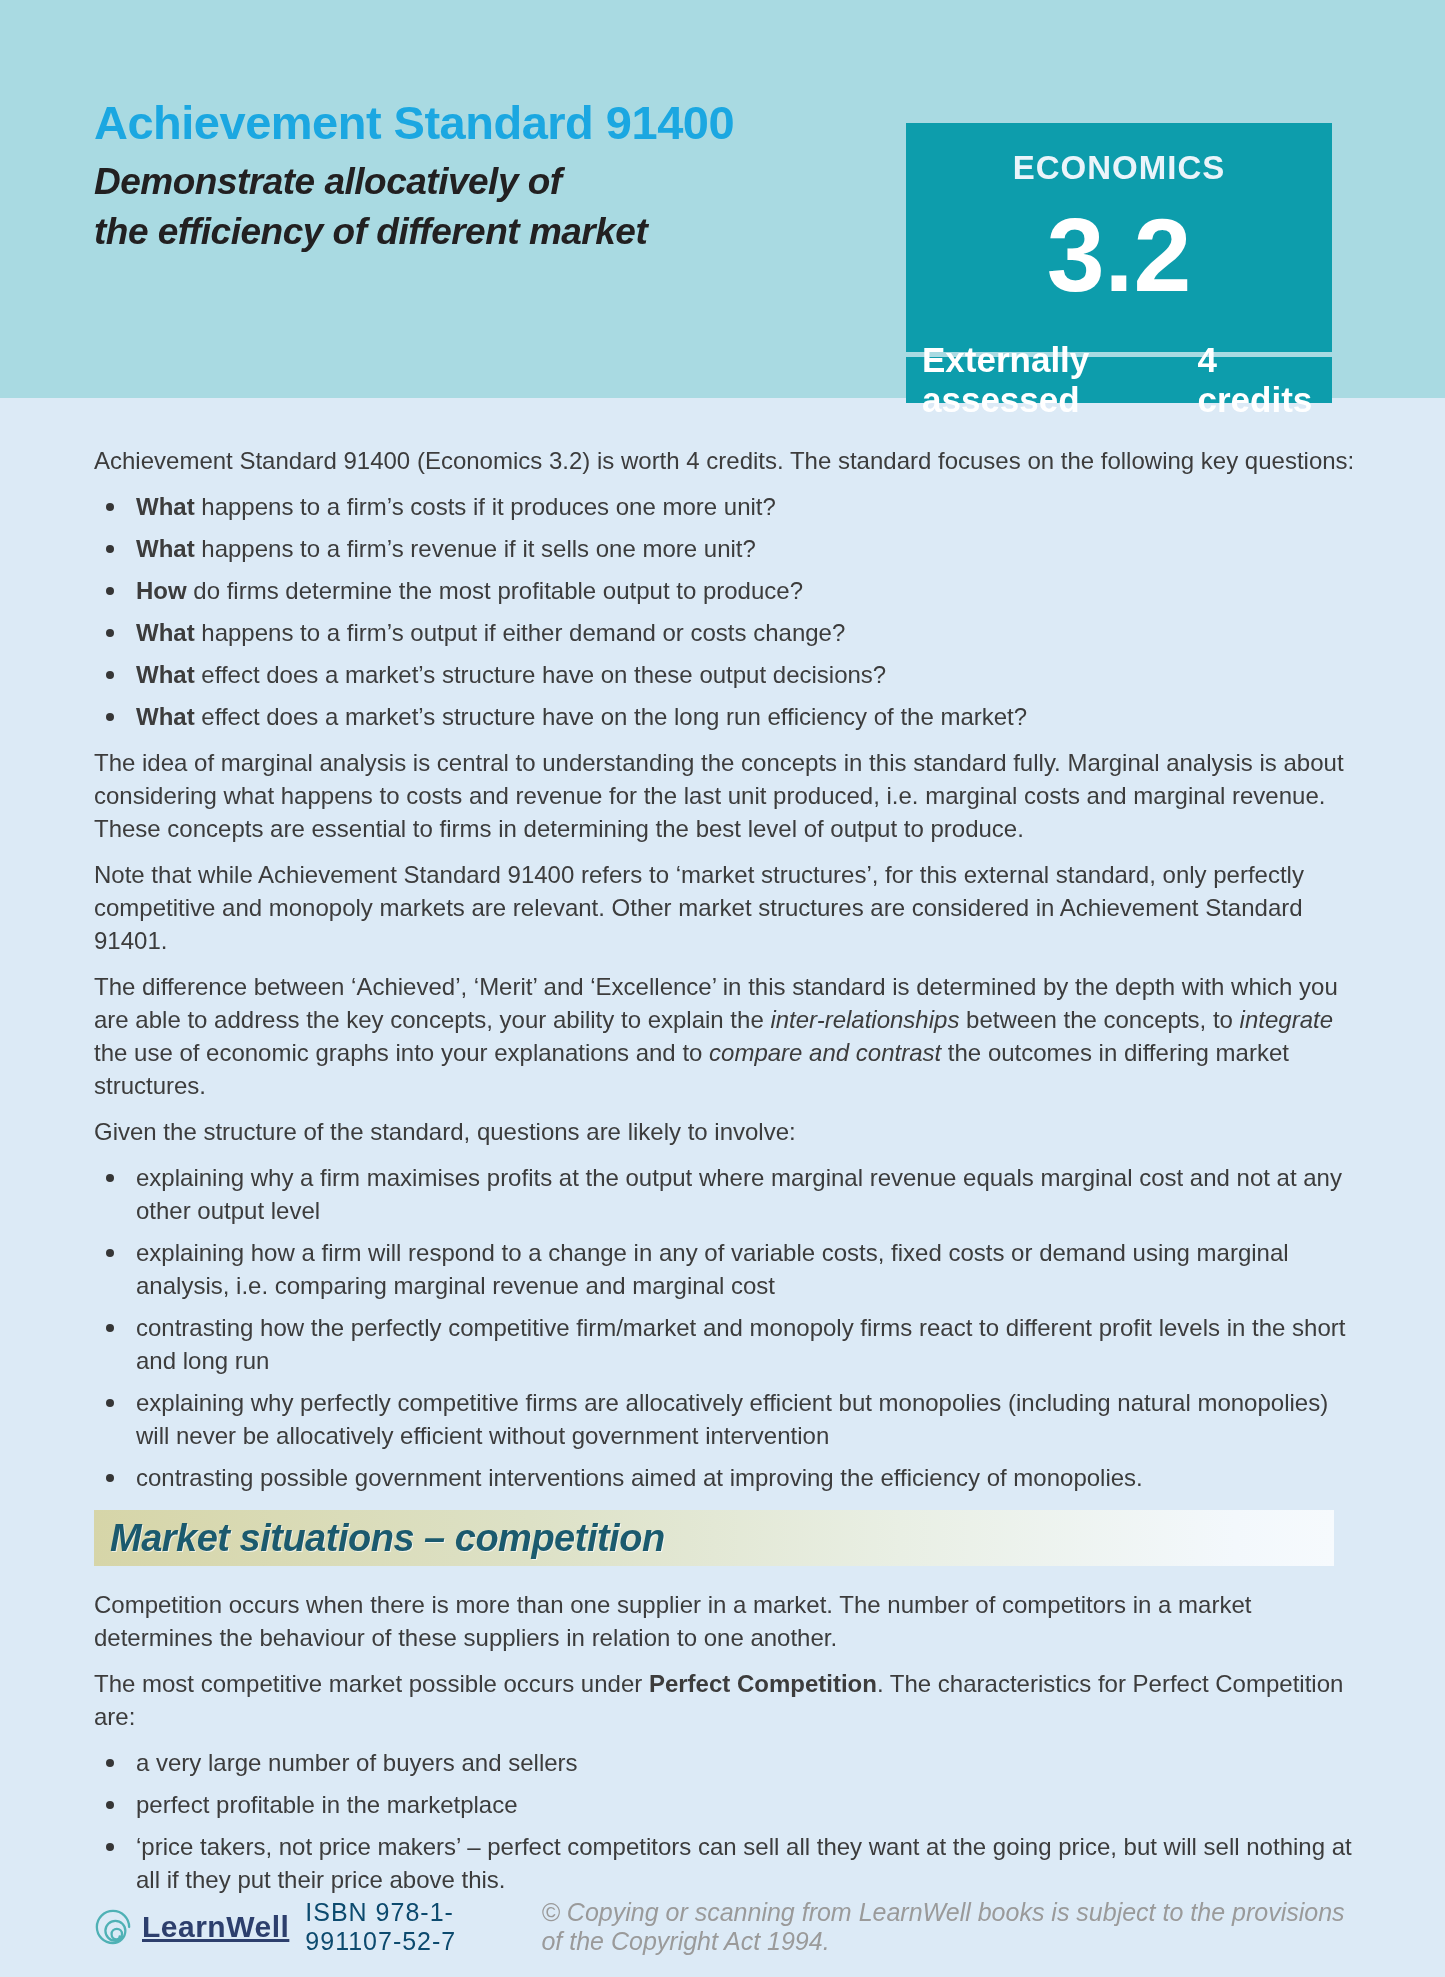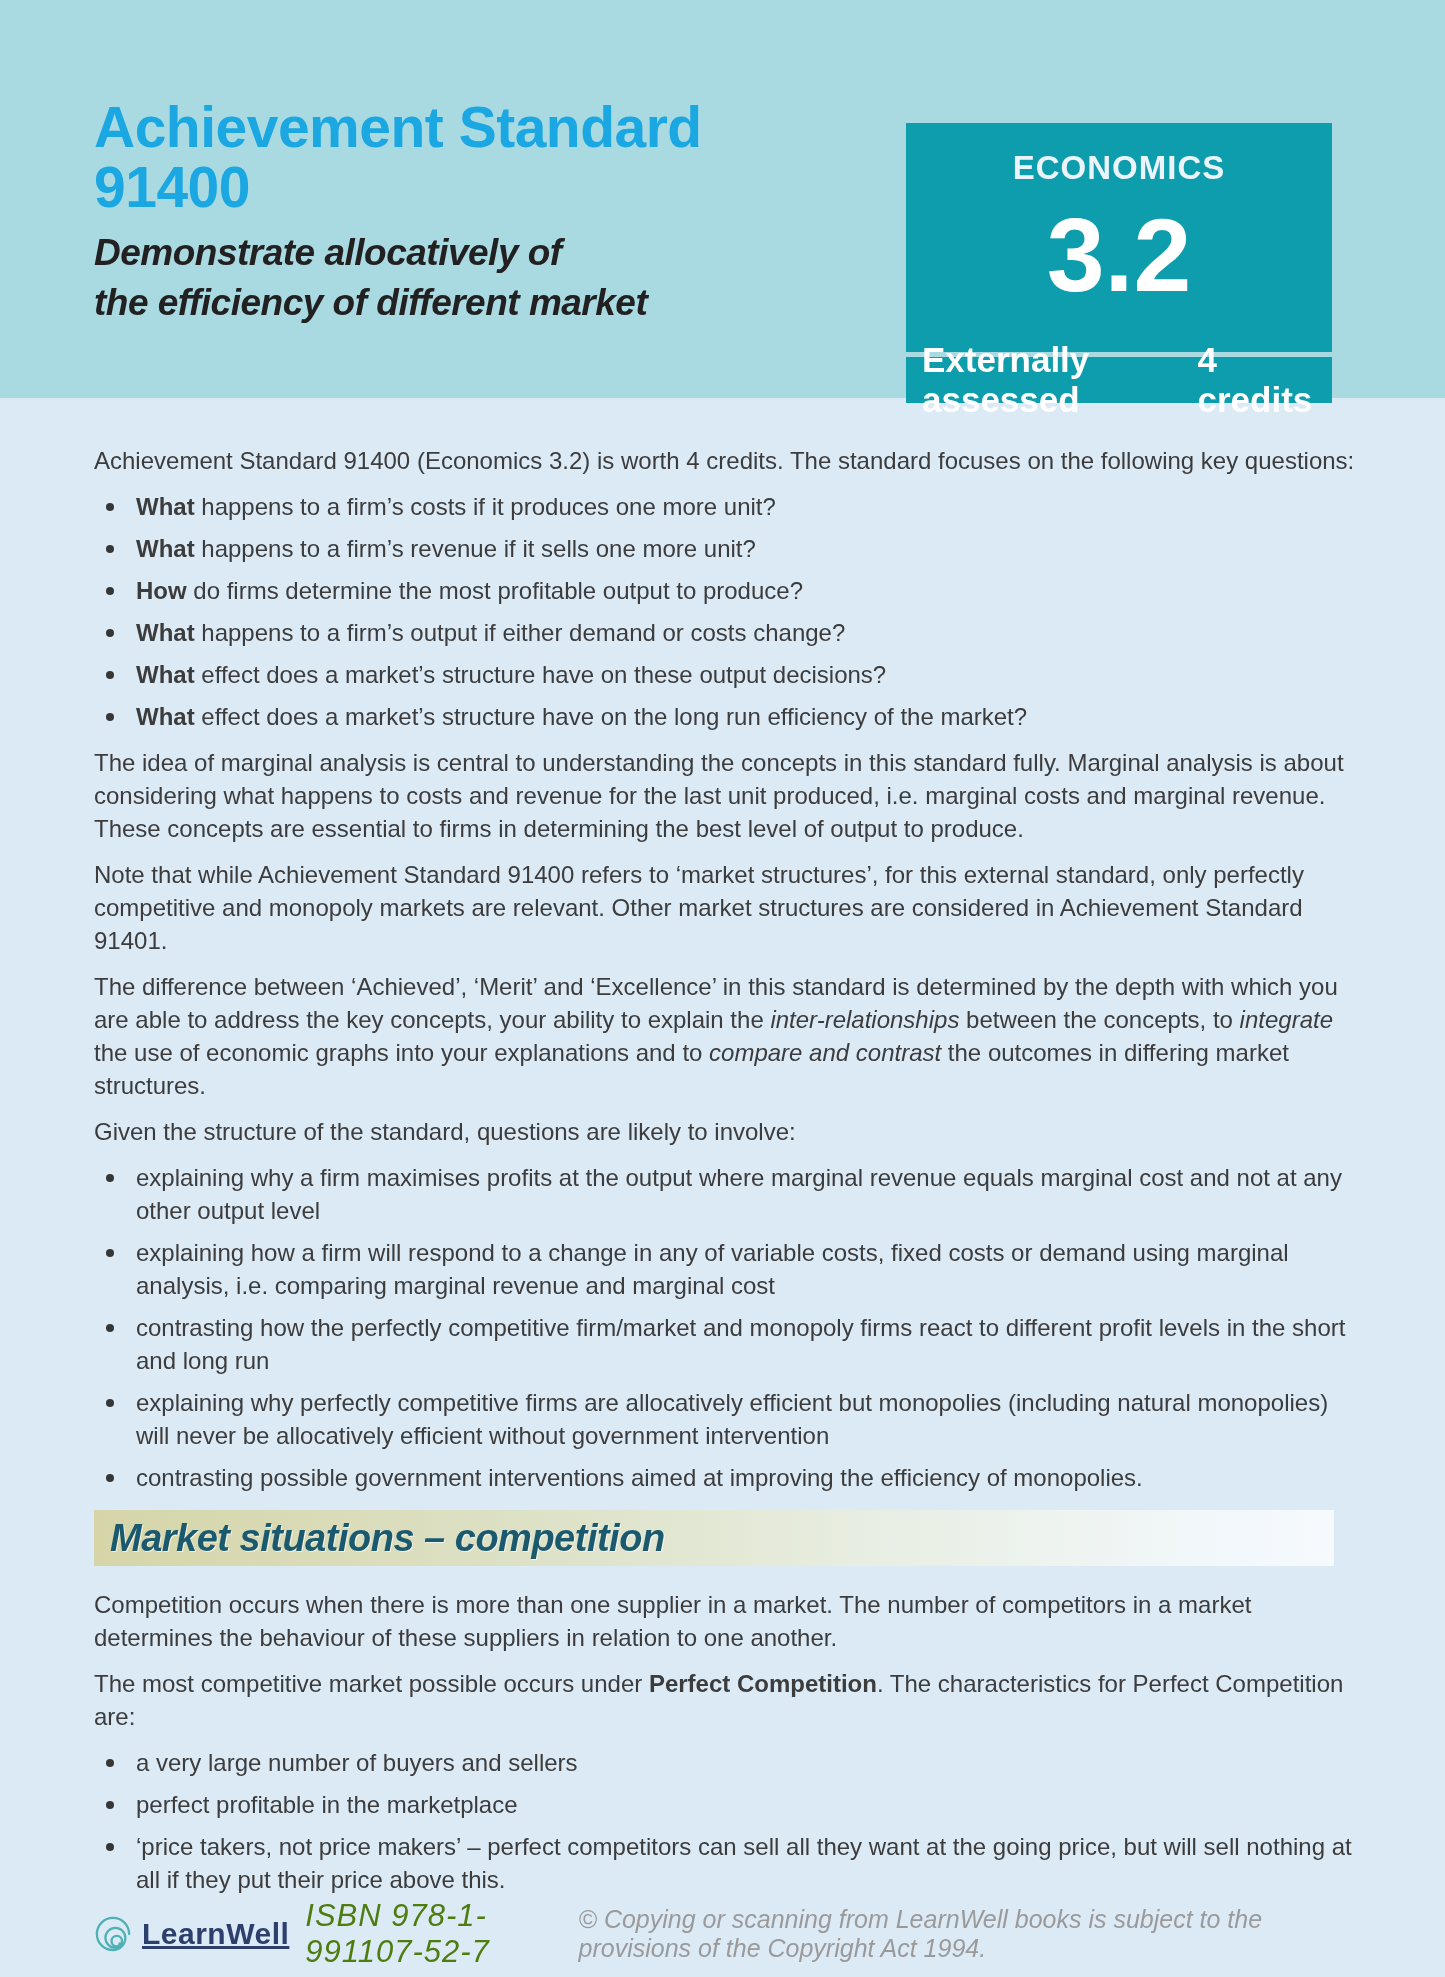--- a/index.html
+++ b/index.html
@@ -22,21 +22,21 @@
     background: #a9dae2;
   }
   .title-block {
     position: absolute;
     left: 94px;
     top: 98px;
     width: 700px;
   }
   .page-title {
     margin: 0;
-    font-size: 57px;
+    font-size: 47px;
     font-weight: bold;
     color: #1ba7e1;
     letter-spacing: -0.5px;
     line-height: 1.05;
   }
   .page-subtitle {
     margin-top: 10px;
     font-size: 37px;
     font-weight: bold;
     font-style: italic;
@@ -148,23 +148,22 @@
   .logo-icon { flex: 0 0 auto; margin-right: 10px; }
   .brand {
     font-size: 30px;
     font-weight: bold;
     color: #2d3f6d;
     letter-spacing: 0.5px;
     margin-right: 16px;
     text-decoration: underline;
   }
   .isbn {
-    font-size: 31px;
-    font-style: italic;
-    color: #4d7c0f;
+    font-size: 25px;
+    color: #0c4a6e;
     letter-spacing: 1px;
     margin-right: 14px;
   }
   .copyright {
     font-size: 25px;
     font-style: italic;
     color: #9a9a9a;
   }
 </style>
 </head>

